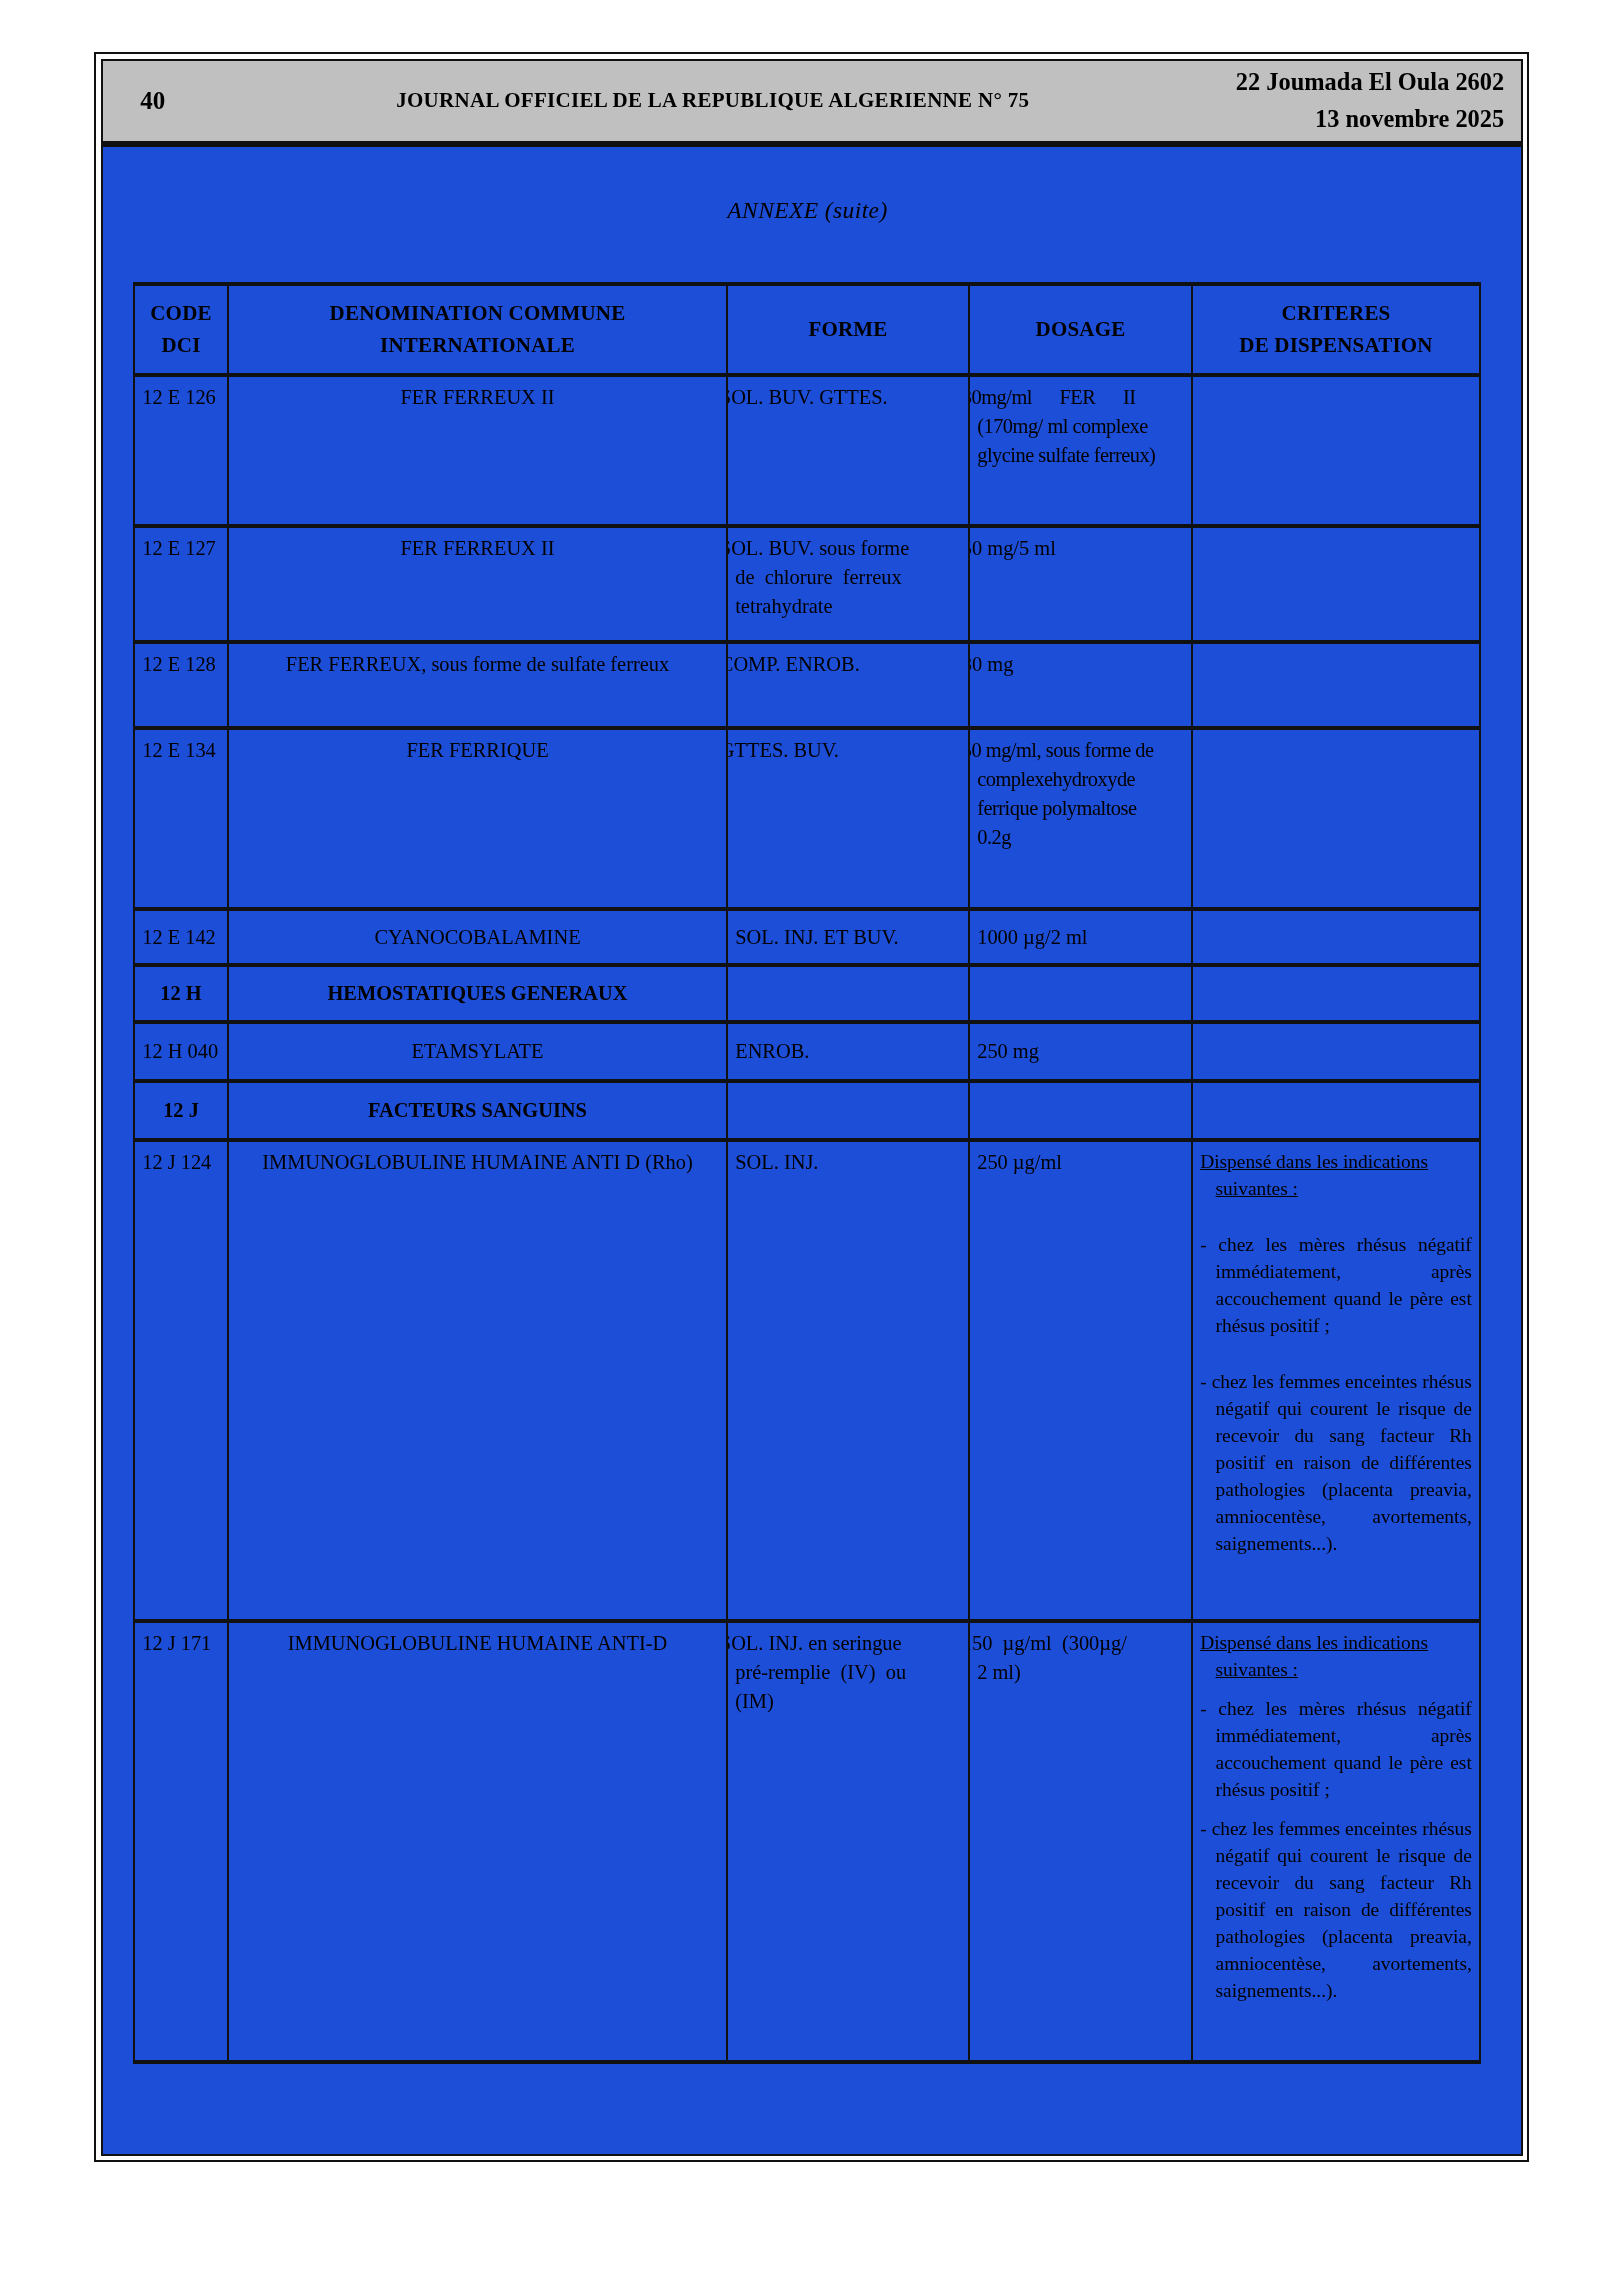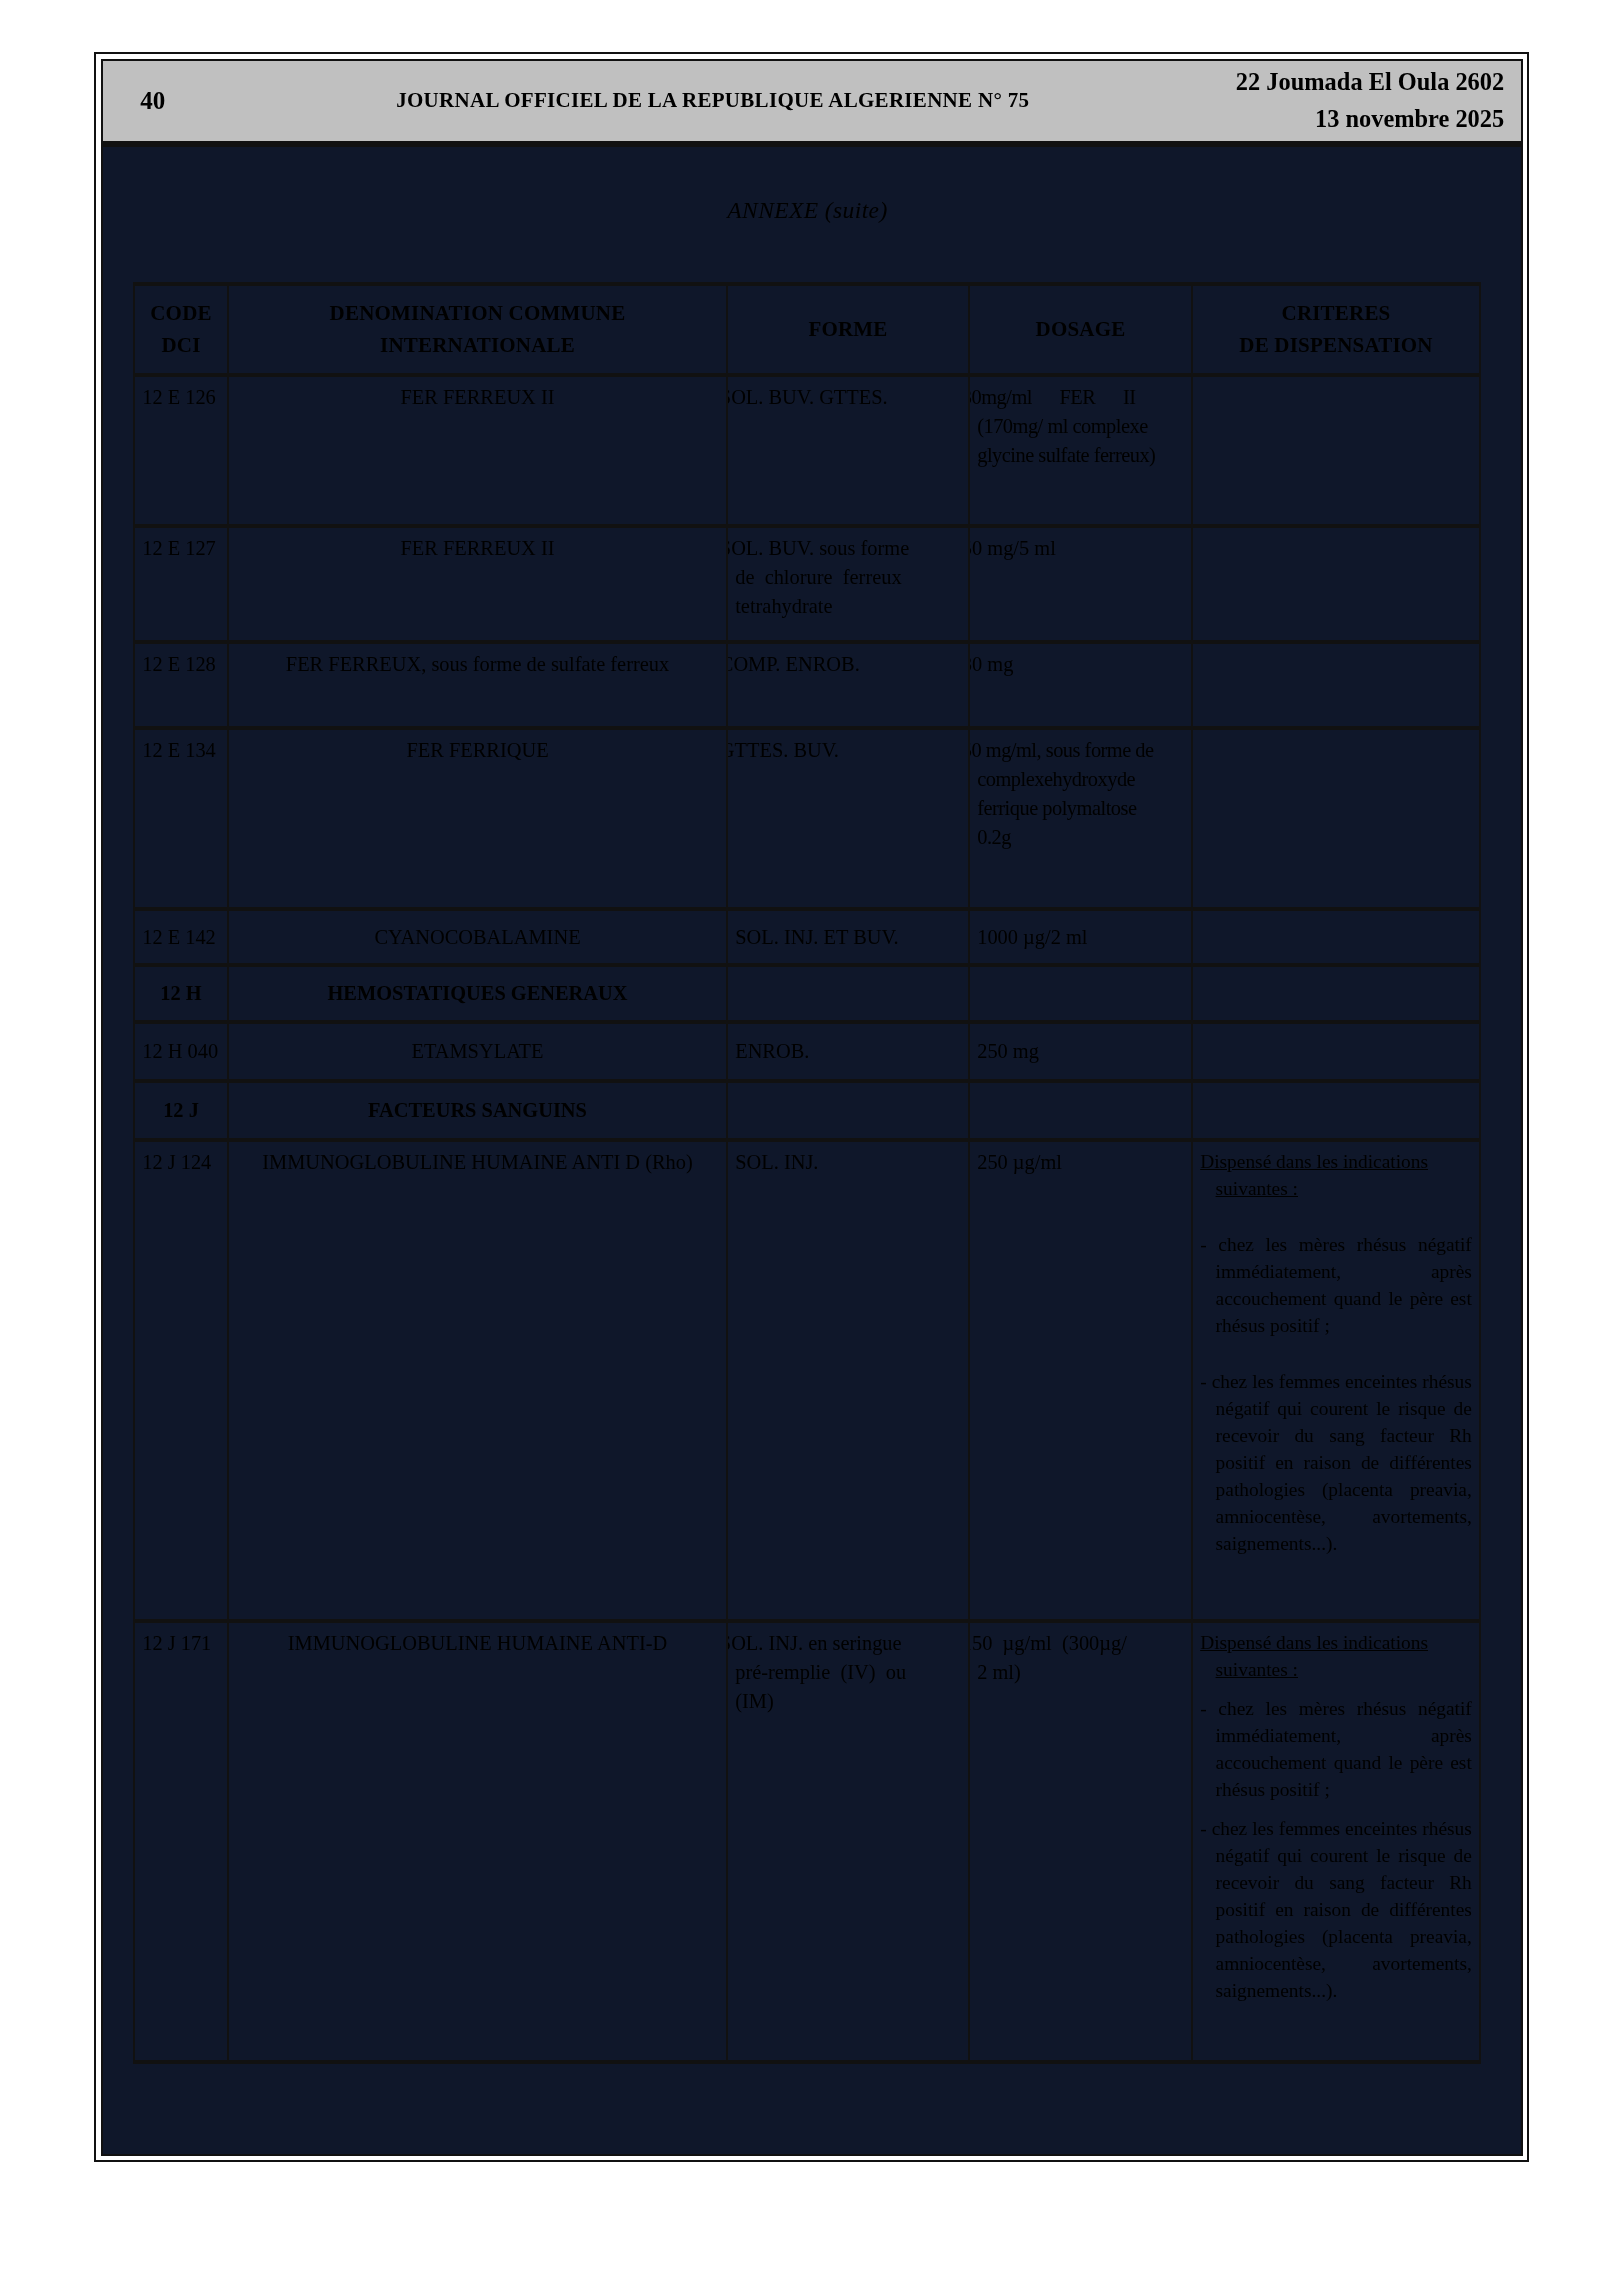--- a/index.html
+++ b/index.html
@@ -6,21 +6,21 @@
   body{
     width:1615px;height:2285px;background:#ffffff;position:relative;
     font-family:"Liberation Serif", serif;color:#000;
   }
   
   .frame-outer{
     position:absolute;left:94px;top:52px;width:1435px;height:2110px;
     border:2.7px solid #111;box-sizing:border-box;padding:4.5px;background:#fff;
   }
   .frame-inner{
-    width:100%;height:100%;border:2.7px solid #111;box-sizing:border-box;background:#0f172a;
+    width:100%;height:100%;border:2.7px solid #111;box-sizing:border-box;background:#1d4ed8;
   }
   
   .band{
     height:86px;background:#c0c0c0;border-bottom:6.3px solid #111;
     box-sizing:border-box;display:flex;align-items:center;padding:0 12.7px;
   }
   .band-num{width:118px;font-size:25px;font-weight:bold;padding-left:25px;box-sizing:border-box;}
   .band-title{flex:1;text-align:center;font-size:21px;font-weight:bold;letter-spacing:0.3px;}
   .band-dates{width:312px;text-align:right;font-size:24.4px;font-weight:bold;line-height:1.5;padding-right:3.6px;}
   

